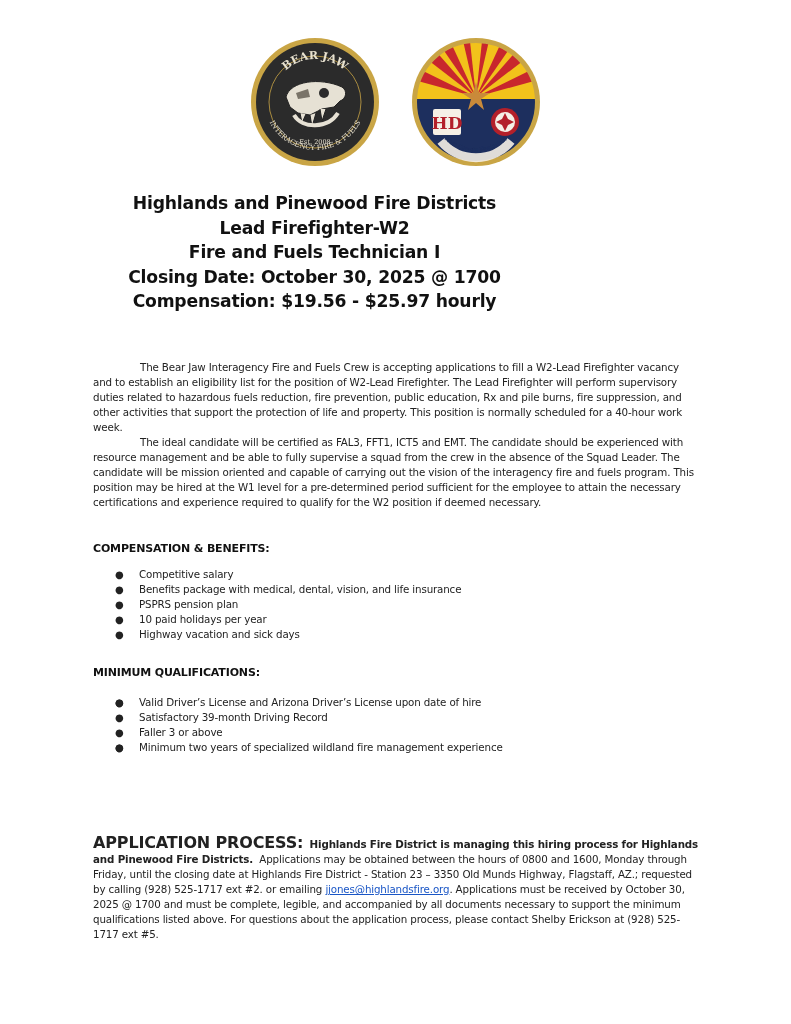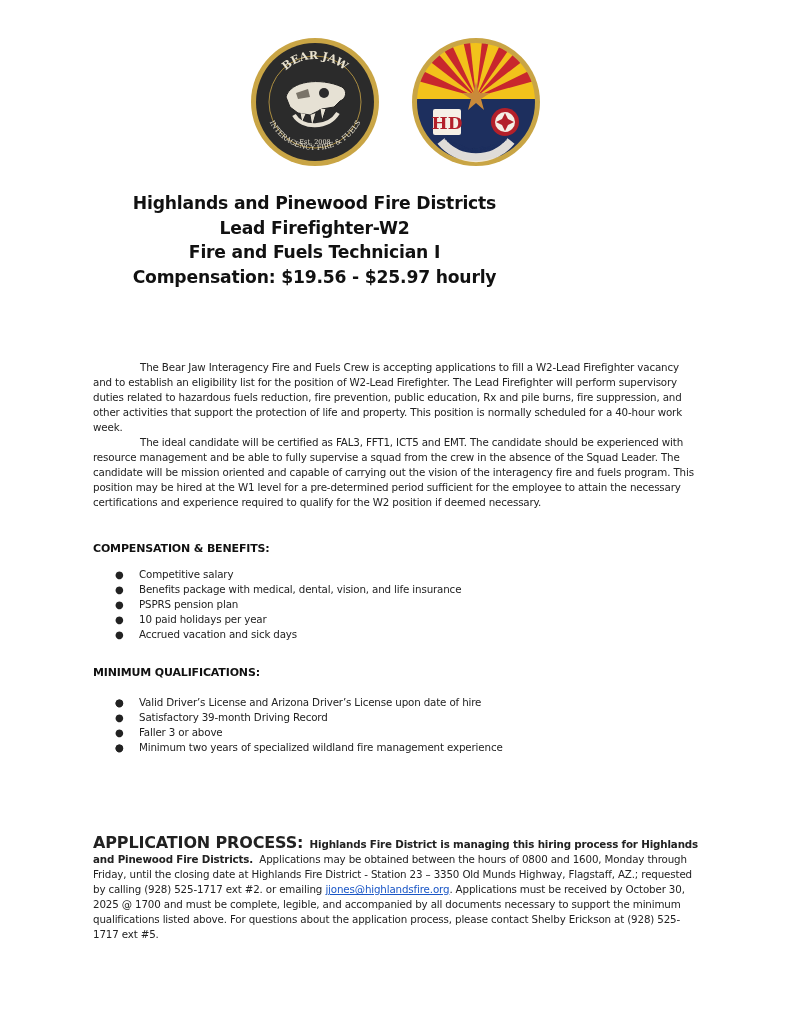--- a/index.html
+++ b/index.html
@@ -111,34 +111,35 @@
       <text font-family="DejaVu Serif, serif" font-size="6.5" fill="#1d2f5e">
         <textPath href="#arcBot2" startOffset="50%" text-anchor="middle">Non Omnis Fratribus</textPath>
       </text>
     </svg>
   </div>
 
   <div class="title-block">
     <div>Highlands and Pinewood Fire Districts</div>
     <div>Lead Firefighter-W2</div>
     <div>Fire and Fuels Technician I</div>
+    <div>Closing Date: October 30, 2025 @ 1700</div>
     <div>Compensation: $19.56 - $25.97 hourly</div>
   </div>
 
   <div class="content">
     <p class="para">The Bear Jaw Interagency Fire and Fuels Crew is accepting applications to fill a W2-Lead Firefighter vacancy and to establish an eligibility list for the position of W2-Lead Firefighter. The Lead Firefighter will perform supervisory duties related to hazardous fuels reduction, fire prevention, public education, Rx and pile burns, fire suppression, and other activities that support the protection of life and property. This position is normally scheduled for a 40-hour work week.</p>
     <p class="para">The ideal candidate will be certified as FAL3, FFT1, ICT5 and EMT. The candidate should be experienced with resource management and be able to fully supervise a squad from the crew in the absence of the Squad Leader. The candidate will be mission oriented and capable of carrying out the vision of the interagency fire and fuels program. This position may be hired at the W1 level for a pre-determined period sufficient for the employee to attain the necessary certifications and experience required to qualify for the W2 position if deemed necessary.</p>
 
     <p class="section-h h-comp">COMPENSATION &amp; BENEFITS:</p>
     <ul class="list list-comp">
       <li><span class="bullet">●</span><span>Competitive salary</span></li>
       <li><span class="bullet">●</span><span>Benefits package with medical, dental, vision, and life insurance</span></li>
       <li><span class="bullet">●</span><span>PSPRS pension plan</span></li>
       <li><span class="bullet">●</span><span>10 paid holidays per year</span></li>
-      <li><span class="bullet">●</span><span>Accrued vacation and sick days</span></li>
+      <li><span class="bullet">●</span><span>Highway vacation and sick days</span></li>
     </ul>
 
     <p class="section-h h-min">MINIMUM QUALIFICATIONS:</p>
     <ul class="list list-min">
       <li><span class="bullet">●</span></li>
       <li><span class="bullet">●</span><span>Valid Driver’s License and Arizona Driver’s License upon date of hire</span></li>
       <li><span class="bullet">●</span><span>Satisfactory 39-month Driving Record</span></li>
       <li><span class="bullet">●</span><span>Faller 3 or above</span></li>
       <li><span class="bullet">●</span></li>
       <li><span class="bullet">●</span><span>Minimum two years of specialized wildland fire management experience</span></li>

